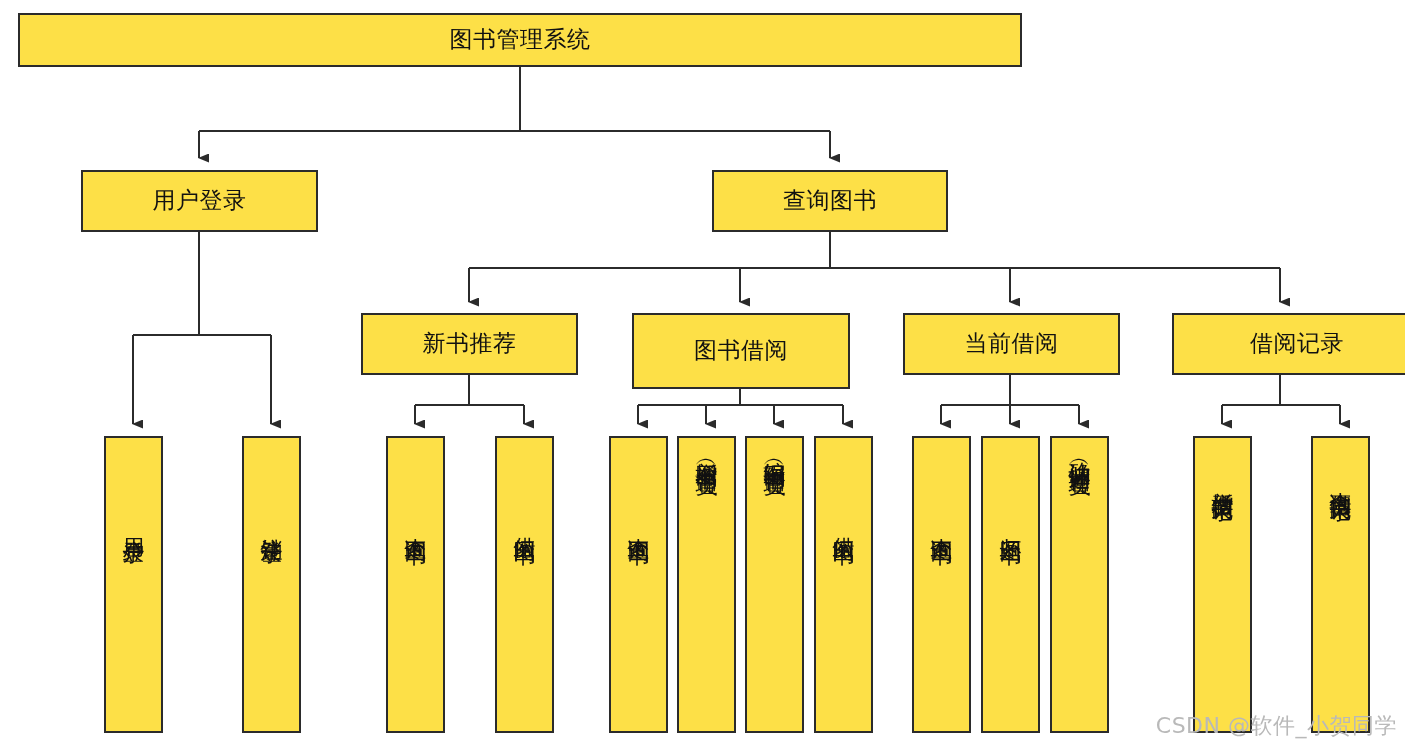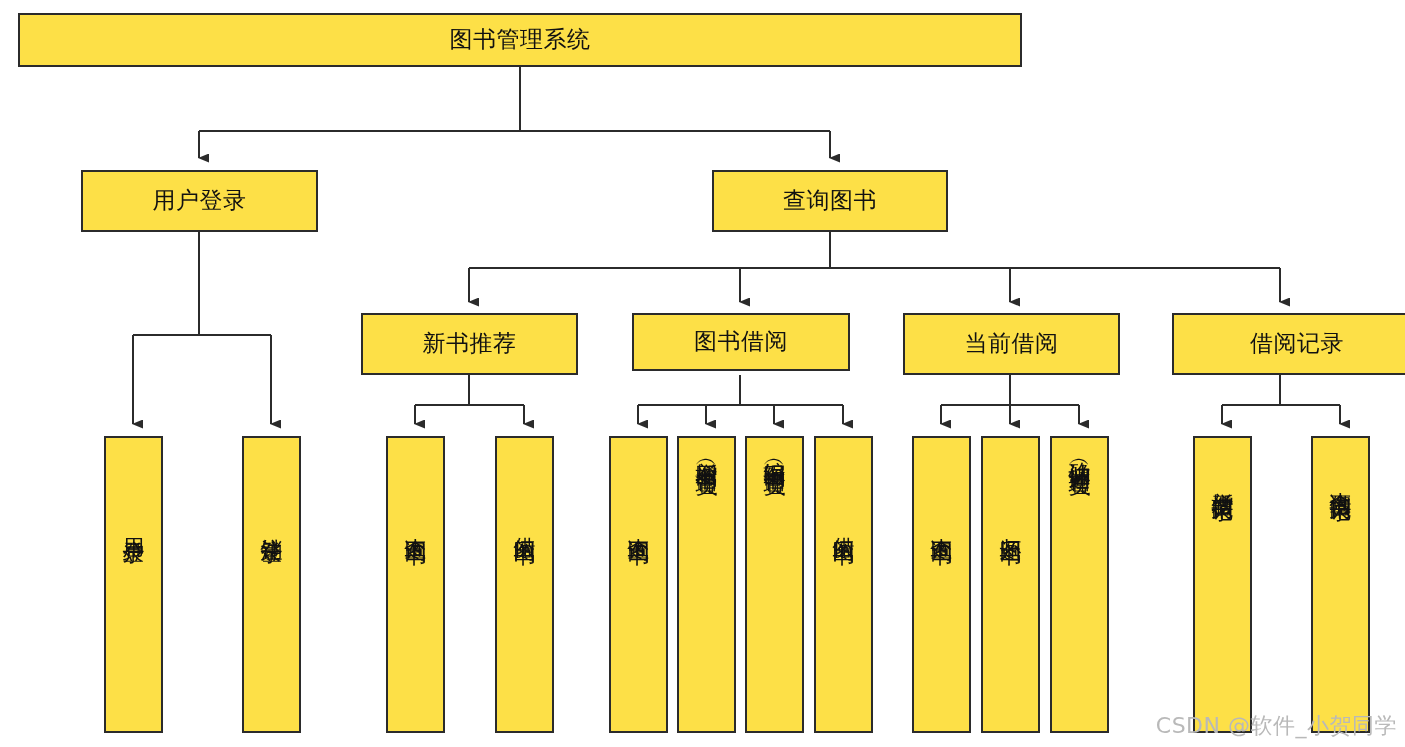--- a/index.html
+++ b/index.html
@@ -132,21 +132,21 @@
   <div class="node-box" style="left:81px; top:170px; width:237px; height:62px;">
     <span class="node-label">用户登录</span>
   </div>
   <div class="node-box" style="left:712px; top:170px; width:236px; height:62px;">
     <span class="node-label">查询图书</span>
   </div>
 
   <div class="node-box" style="left:361px; top:313px; width:217px; height:62px;">
     <span class="node-label">新书推荐</span>
   </div>
-  <div class="node-box" style="left:632px; top:313px; width:218px; height:58px;">
+  <div class="node-box" style="left:632px; top:313px; width:218px; height:76px;">
     <span class="node-label">图书借阅</span>
   </div>
   <div class="node-box" style="left:903px; top:313px; width:217px; height:62px;align-items:center;">
     <span class="node-label">当前借阅</span>
   </div>
   <div class="node-box" style="left:1172px; top:313px; width:250px; height:62px;">
     <span class="node-label">借阅记录</span>
   </div>
 
   <div class="node-box vertical mid" style="left:104px; top:436px; width:59px; height:297px;">

